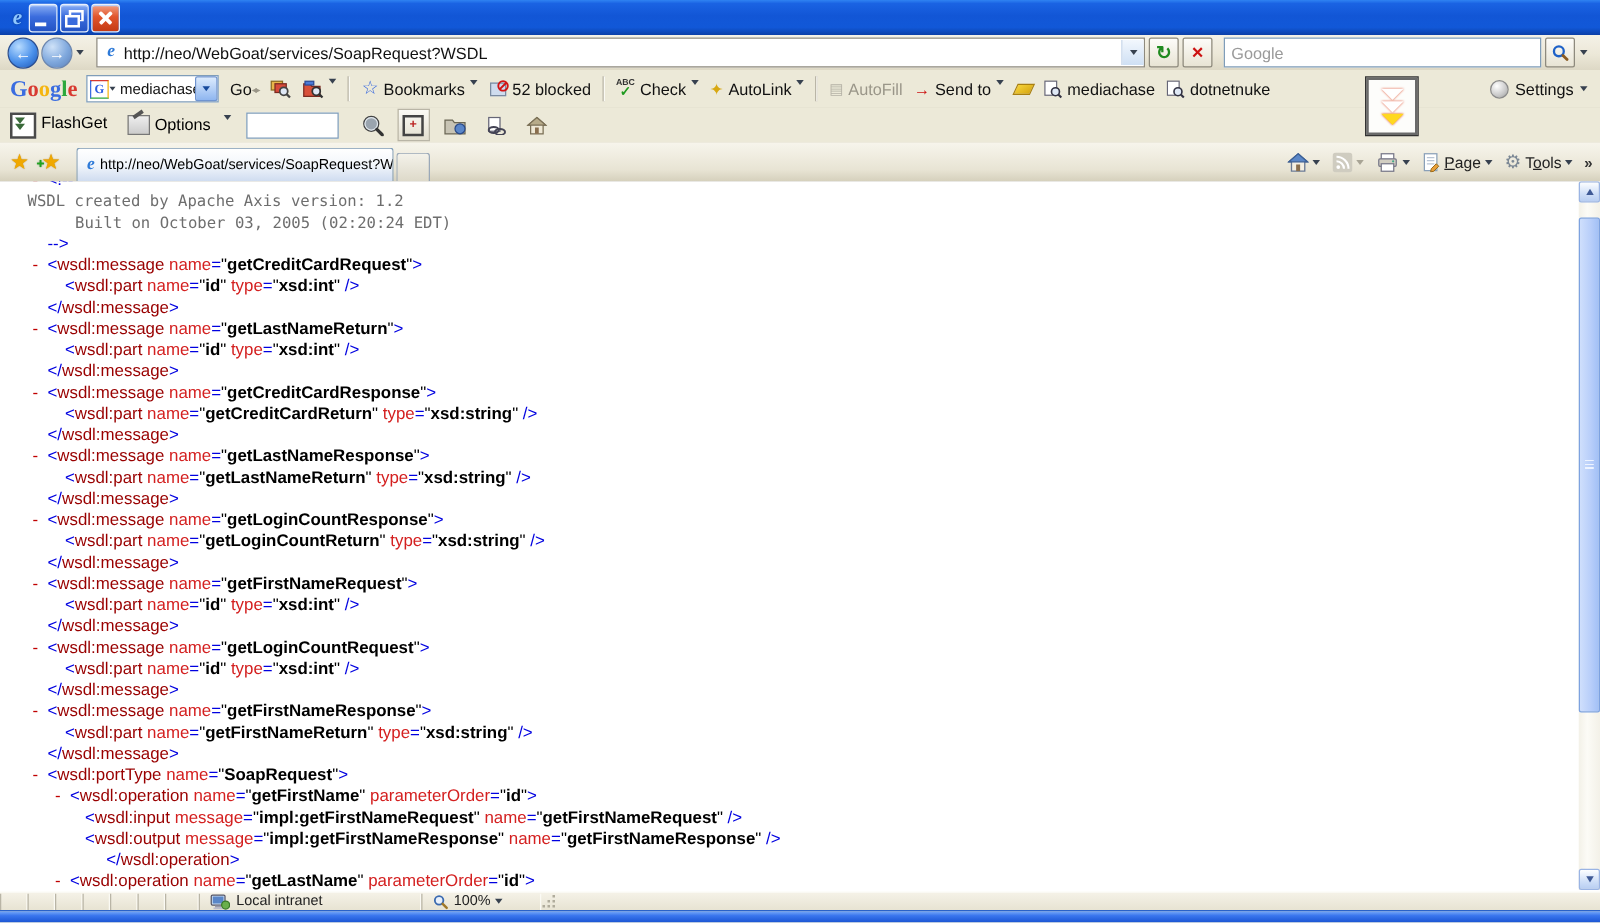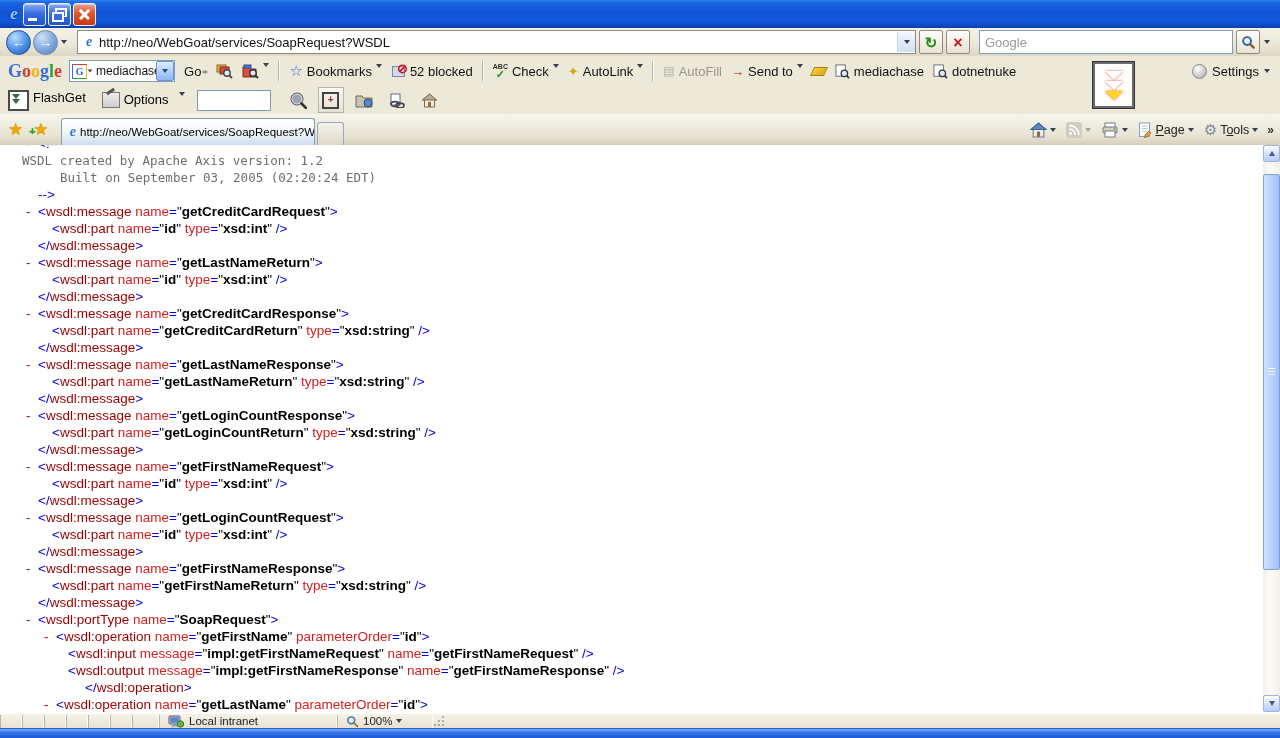--- a/index.html
+++ b/index.html
@@ -392,21 +392,21 @@
         <span class="dar"></span>
       </span>
       <span class="chev2">»</span>
     </span>
   </div>
 
   <div class="content">
     <div class="xdoc">
         <div class="xline" style="padding-left: 26px;"><span class="xm">-</span><span class="xp">&lt;!--</span></div>
         <div class="xline" style=" margin-left: 22px;"><span class="xc">WSDL created by Apache Axis version: 1.2</span></div>
-        <div class="xline" style="padding-left: 60px;"><span class="xc">Built on September 03, 2005 (02:20:24 EDT)</span></div>
+        <div class="xline" style="padding-left: 60px;"><span class="xc">Built on October 03, 2005 (02:20:24 EDT)</span></div>
         <div class="xline" style="padding-left: 38px;"><span class="xp">--&gt;</span></div>
         <div class="xline" style="padding-left: 26px;"><span class="xm">-</span><span class="xp">&lt;</span><span class="xe">wsdl:message</span> <span class="xa">name</span><span class="xp">=</span><span class="xq">"</span><span class="xv">getCreditCardRequest</span><span class="xq">"</span><span class="xp">&gt;</span></div>
         <div class="xline" style="padding-left: 52px;"><span class="xp">&lt;</span><span class="xe">wsdl:part</span> <span class="xa">name</span><span class="xp">=</span><span class="xq">"</span><span class="xv">id</span><span class="xq">"</span> <span class="xa">type</span><span class="xp">=</span><span class="xq">"</span><span class="xv">xsd:int</span><span class="xq">"</span><span class="xp"> /&gt;</span></div>
         <div class="xline" style="padding-left: 38px;"><span class="xp">&lt;/</span><span class="xe">wsdl:message</span><span class="xp">&gt;</span></div>
         <div class="xline" style="padding-left: 26px;"><span class="xm">-</span><span class="xp">&lt;</span><span class="xe">wsdl:message</span> <span class="xa">name</span><span class="xp">=</span><span class="xq">"</span><span class="xv">getLastNameReturn</span><span class="xq">"</span><span class="xp">&gt;</span></div>
         <div class="xline" style="padding-left: 52px;"><span class="xp">&lt;</span><span class="xe">wsdl:part</span> <span class="xa">name</span><span class="xp">=</span><span class="xq">"</span><span class="xv">id</span><span class="xq">"</span> <span class="xa">type</span><span class="xp">=</span><span class="xq">"</span><span class="xv">xsd:int</span><span class="xq">"</span><span class="xp"> /&gt;</span></div>
         <div class="xline" style="padding-left: 38px;"><span class="xp">&lt;/</span><span class="xe">wsdl:message</span><span class="xp">&gt;</span></div>
         <div class="xline" style="padding-left: 26px;"><span class="xm">-</span><span class="xp">&lt;</span><span class="xe">wsdl:message</span> <span class="xa">name</span><span class="xp">=</span><span class="xq">"</span><span class="xv">getCreditCardResponse</span><span class="xq">"</span><span class="xp">&gt;</span></div>
         <div class="xline" style="padding-left: 52px;"><span class="xp">&lt;</span><span class="xe">wsdl:part</span> <span class="xa">name</span><span class="xp">=</span><span class="xq">"</span><span class="xv">getCreditCardReturn</span><span class="xq">"</span> <span class="xa">type</span><span class="xp">=</span><span class="xq">"</span><span class="xv">xsd:string</span><span class="xq">"</span><span class="xp"> /&gt;</span></div>
         <div class="xline" style="padding-left: 38px;"><span class="xp">&lt;/</span><span class="xe">wsdl:message</span><span class="xp">&gt;</span></div>

